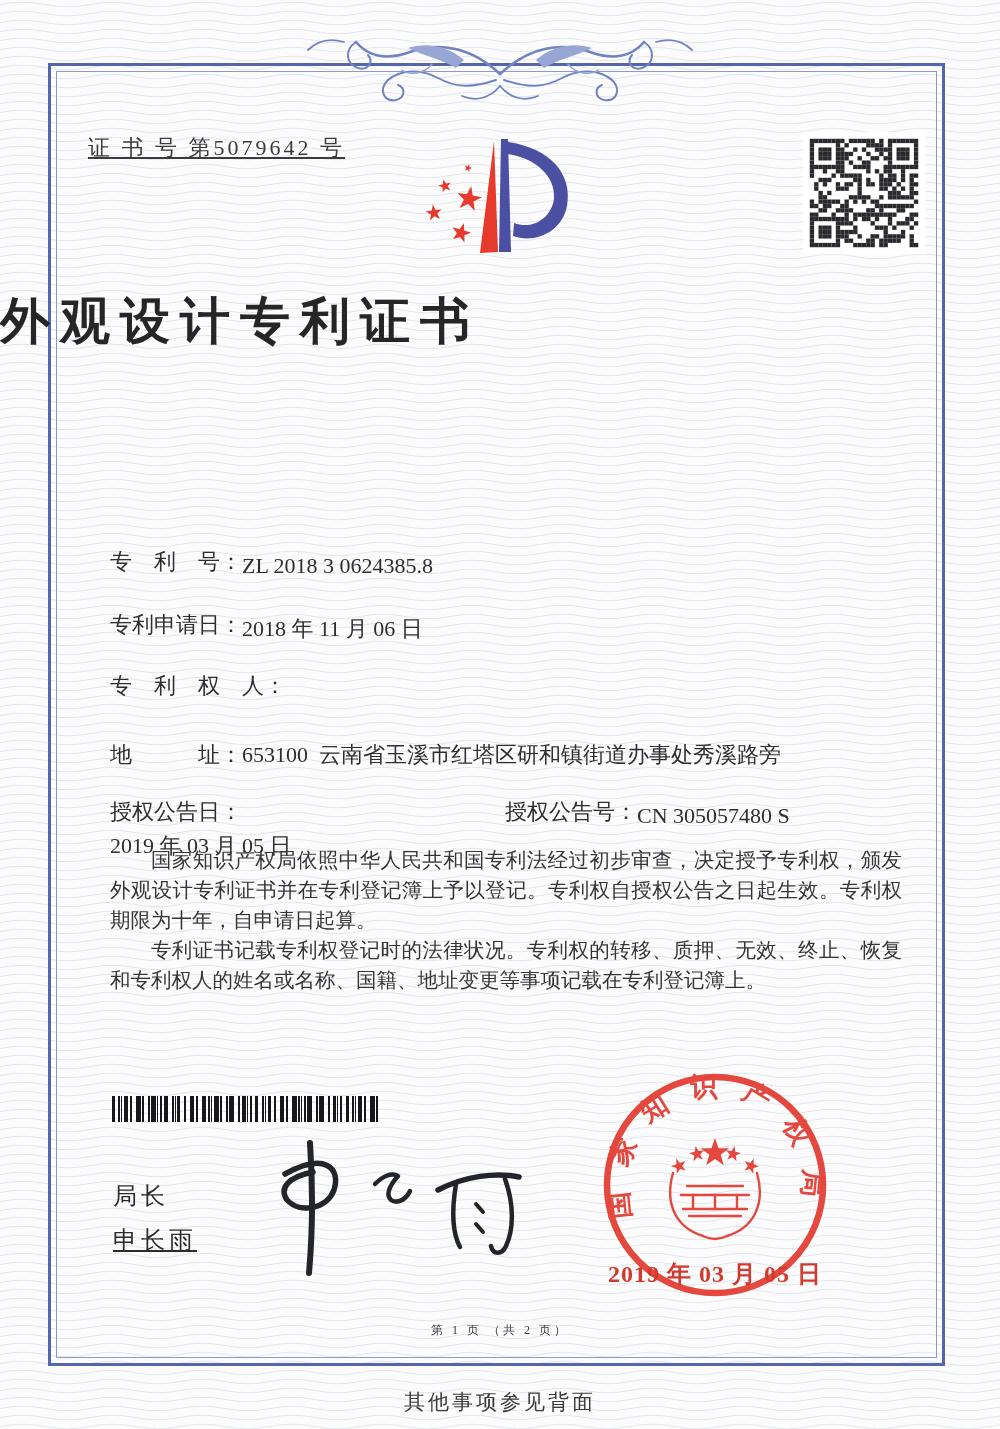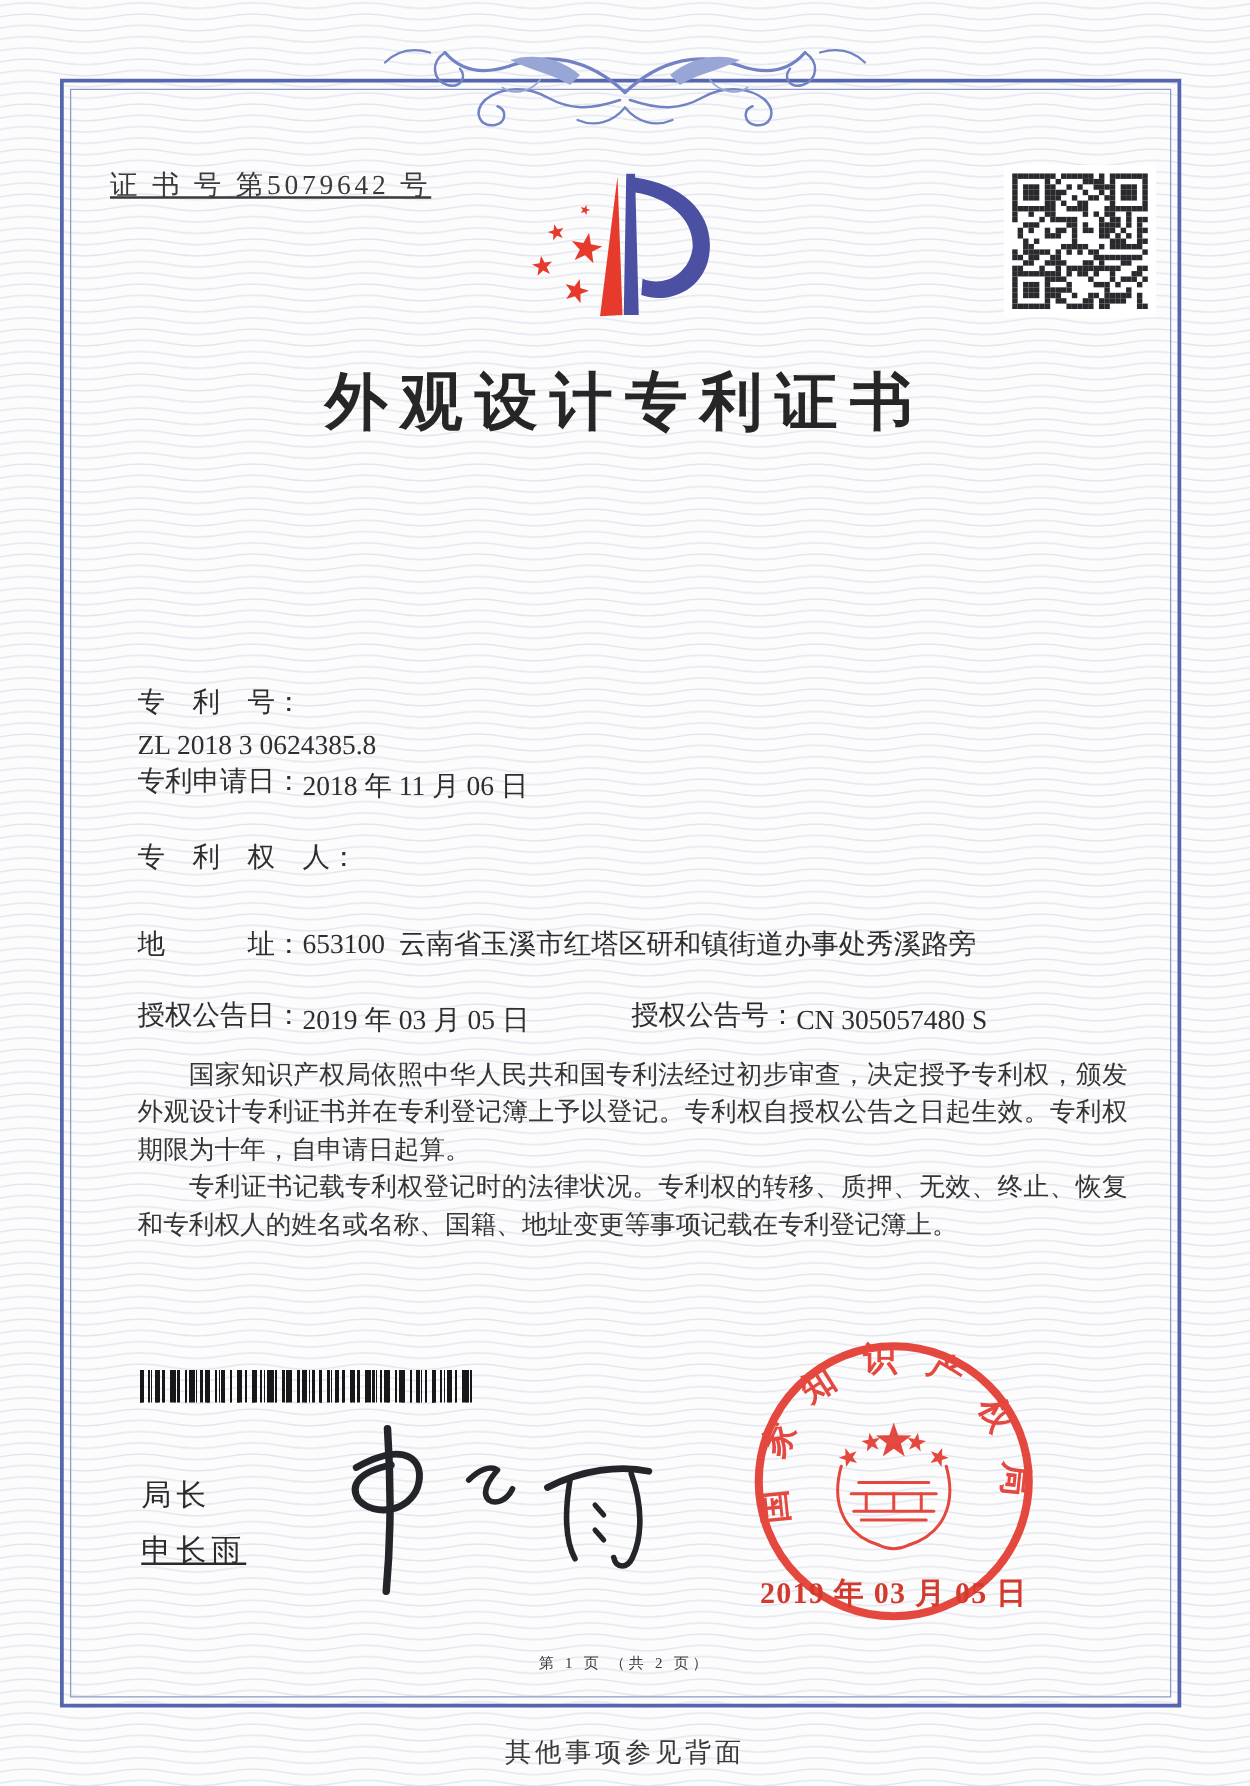--- a/index.html
+++ b/index.html
@@ -5,27 +5,27 @@
   html,body{margin:0;padding:0;background:#f3f3f4;}
   .page{position:relative;width:1000px;height:1429px;margin:0 auto;background:#fcfcfd;
         font-family:"Liberation Serif","DejaVu Serif",serif;color:#2e2e2e;overflow:hidden;}
   .abs{position:absolute;}
   
   .frame-outer{position:absolute;left:48px;top:63px;width:897px;height:1303px;
                border:3px solid #5566ae;box-sizing:border-box;}
   .frame-inner{position:absolute;left:56px;top:71px;width:881px;height:1287px;
                border:1px solid #8d9ac9;box-sizing:border-box;}
   .cert-no{left:88px;top:133px;font-size:22px;letter-spacing:3px;color:#3a3a3a;text-decoration:underline;}
-  .title{left:0;right:0;top:288px;text-align:center;font-size:50px;font-weight:700;
+  .title{left:0;right:0;top:288px;text-align:left;font-size:50px;font-weight:700;
          letter-spacing:10px;color:#262626;}
   .row{position:absolute;left:110px;right:90px;font-size:22px;display:flex;align-items:flex-start;}
   .lbl{flex:none;white-space:pre;}
   .val{white-space:pre-wrap;line-height:38px;}
   .row-name{top:412px;}  .row-designers{top:477px;}
-  .row-patno{top:547px;flex-direction:column;} .row-filing{top:610px;}
+  .row-patno{top:547px;} .row-filing{top:610px;}
   .row-patentee{top:671px;} .row-address{top:736px;align-items:center;}
   .row-grant{top:797px;}
   .grant2{position:absolute;left:395px;top:0;display:flex;white-space:pre;}
   .body-par{position:absolute;left:110px;width:792px;font-size:20.5px;line-height:30px;
             text-align:justify;color:#353535;}
   .p1{top:845px;} .p2{top:935px;}
   .body-par p{margin:0;text-indent:2em;}
   .barcode{left:112px;top:1096px;width:266px;height:26px;
      background:
       repeating-linear-gradient(90deg,#17171a 0 2px,rgba(0,0,0,0) 2px 6px),
@@ -447,21 +447,21 @@
 
   <div class="row row-patentee">
     <span class="lbl">专　利　权　人：</span>
   </div>
 
   <div class="row row-address">
     <span class="lbl">地　　　址：</span>
     <span class="val">653100  云南省玉溪市红塔区研和镇街道办事处秀溪路旁</span>
   </div>
 
-  <div class="row row-grant" style="position:absolute;">
+  <div class="row row-grant" style="position:absolute;flex-direction:column;">
     <span class="lbl">授权公告日：</span>
     <span class="val">2019 年 03 月 05 日</span>
     <span class="grant2">
       <span class="lbl">授权公告号：</span>
       <span class="val">CN 305057480 S</span>
     </span>
   </div>
 
   <div class="body-par p1">
     <p>国家知识产权局依照中华人民共和国专利法经过初步审查，决定授予专利权，颁发外观设计专利证书并在专利登记簿上予以登记。专利权自授权公告之日起生效。专利权期限为十年，自申请日起算。</p>

